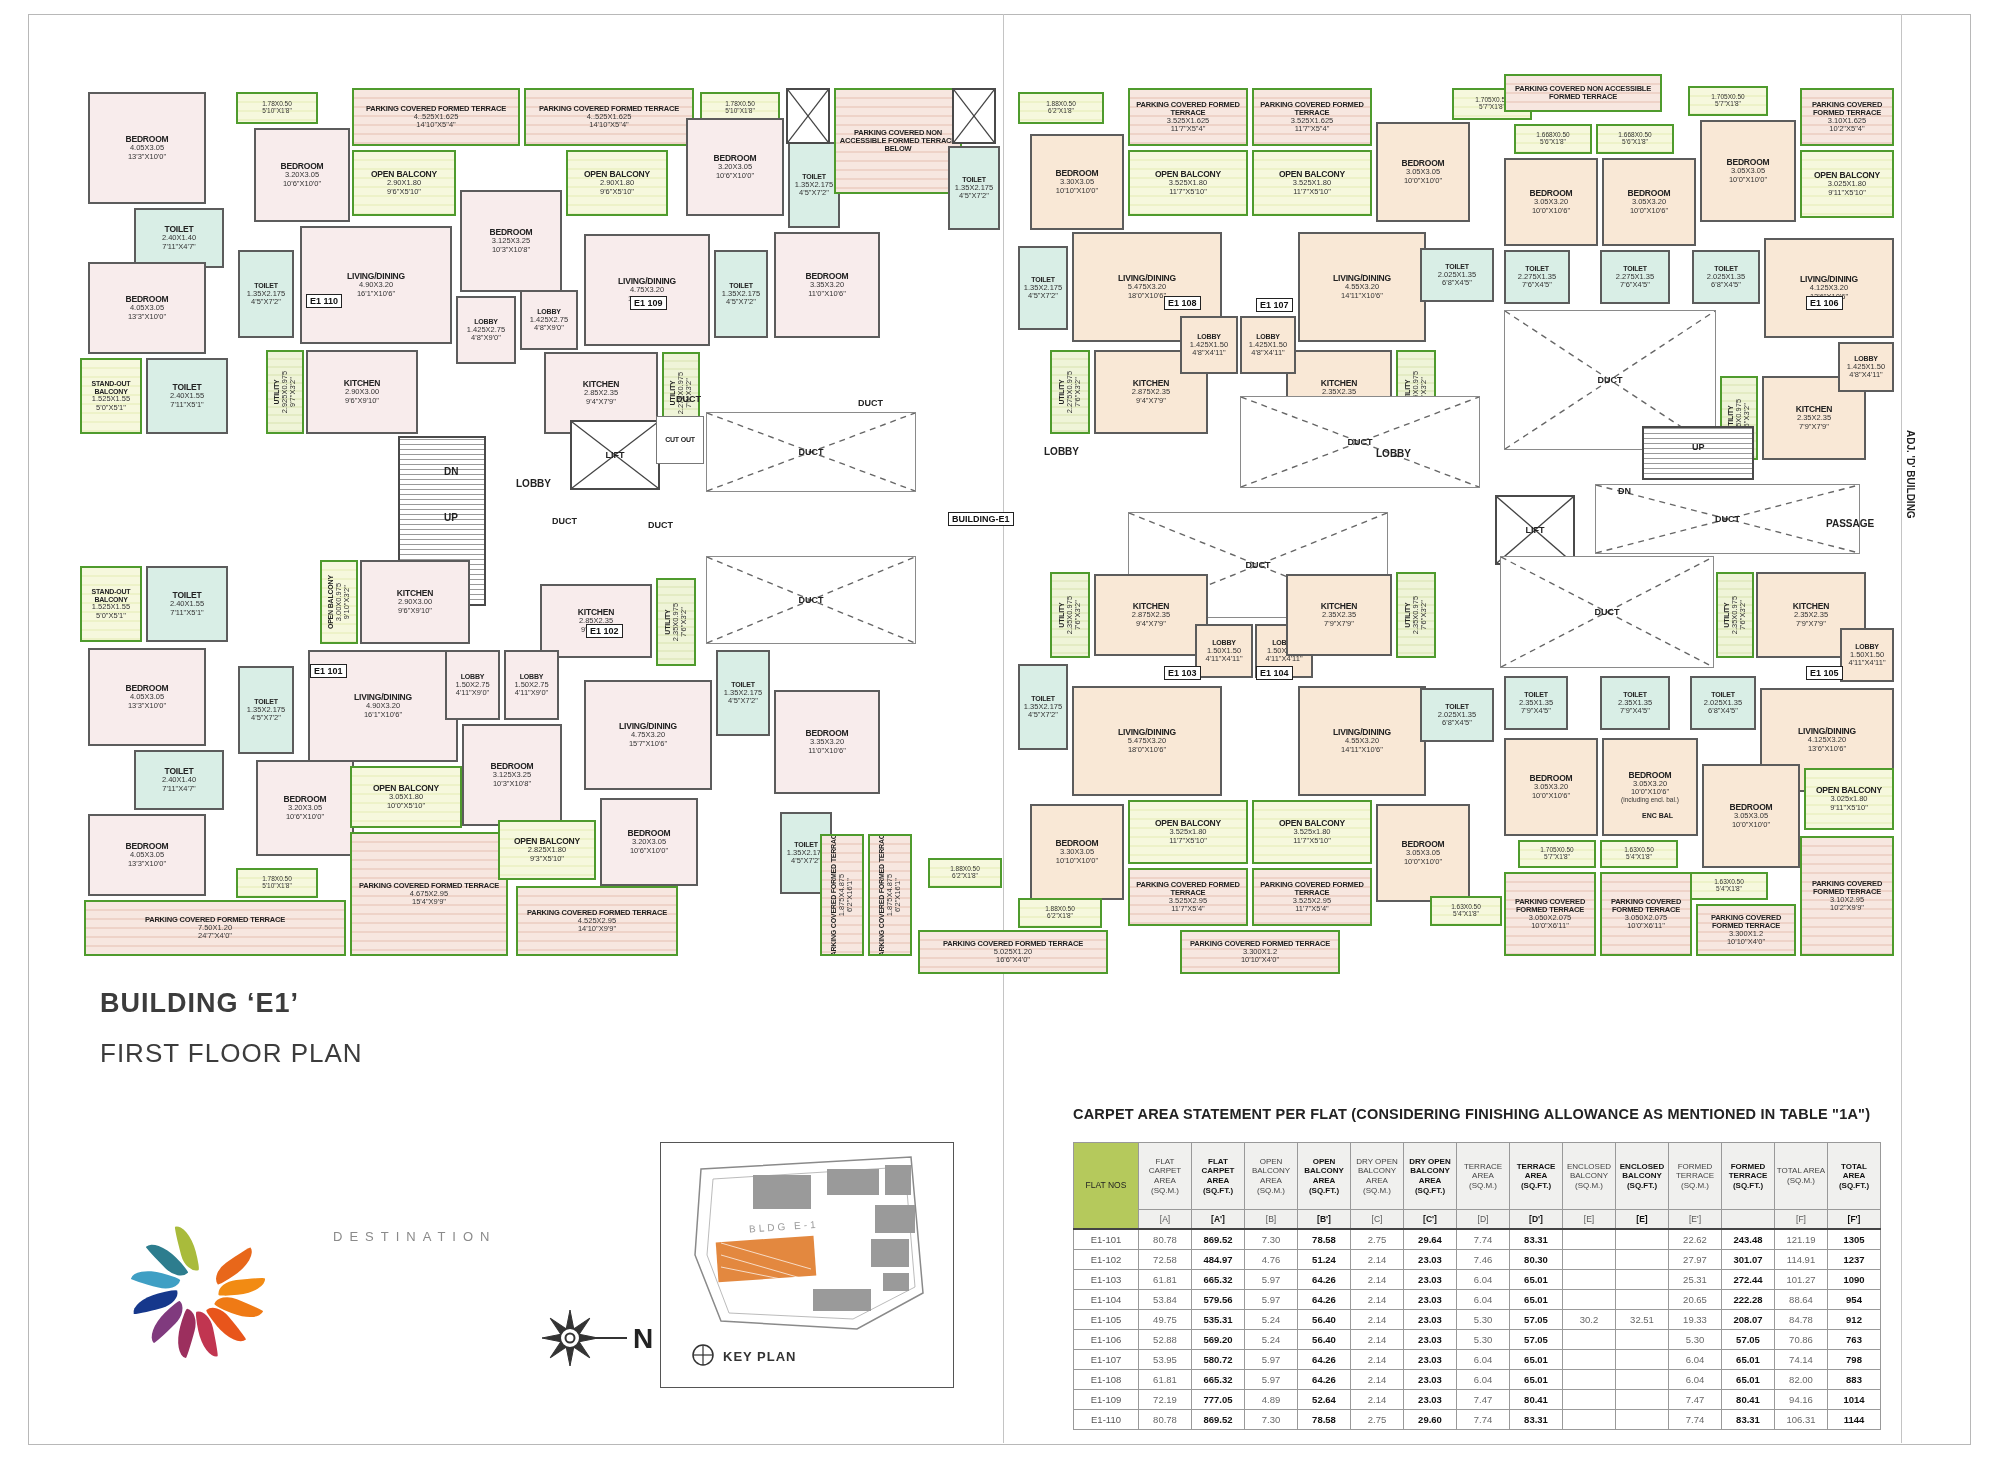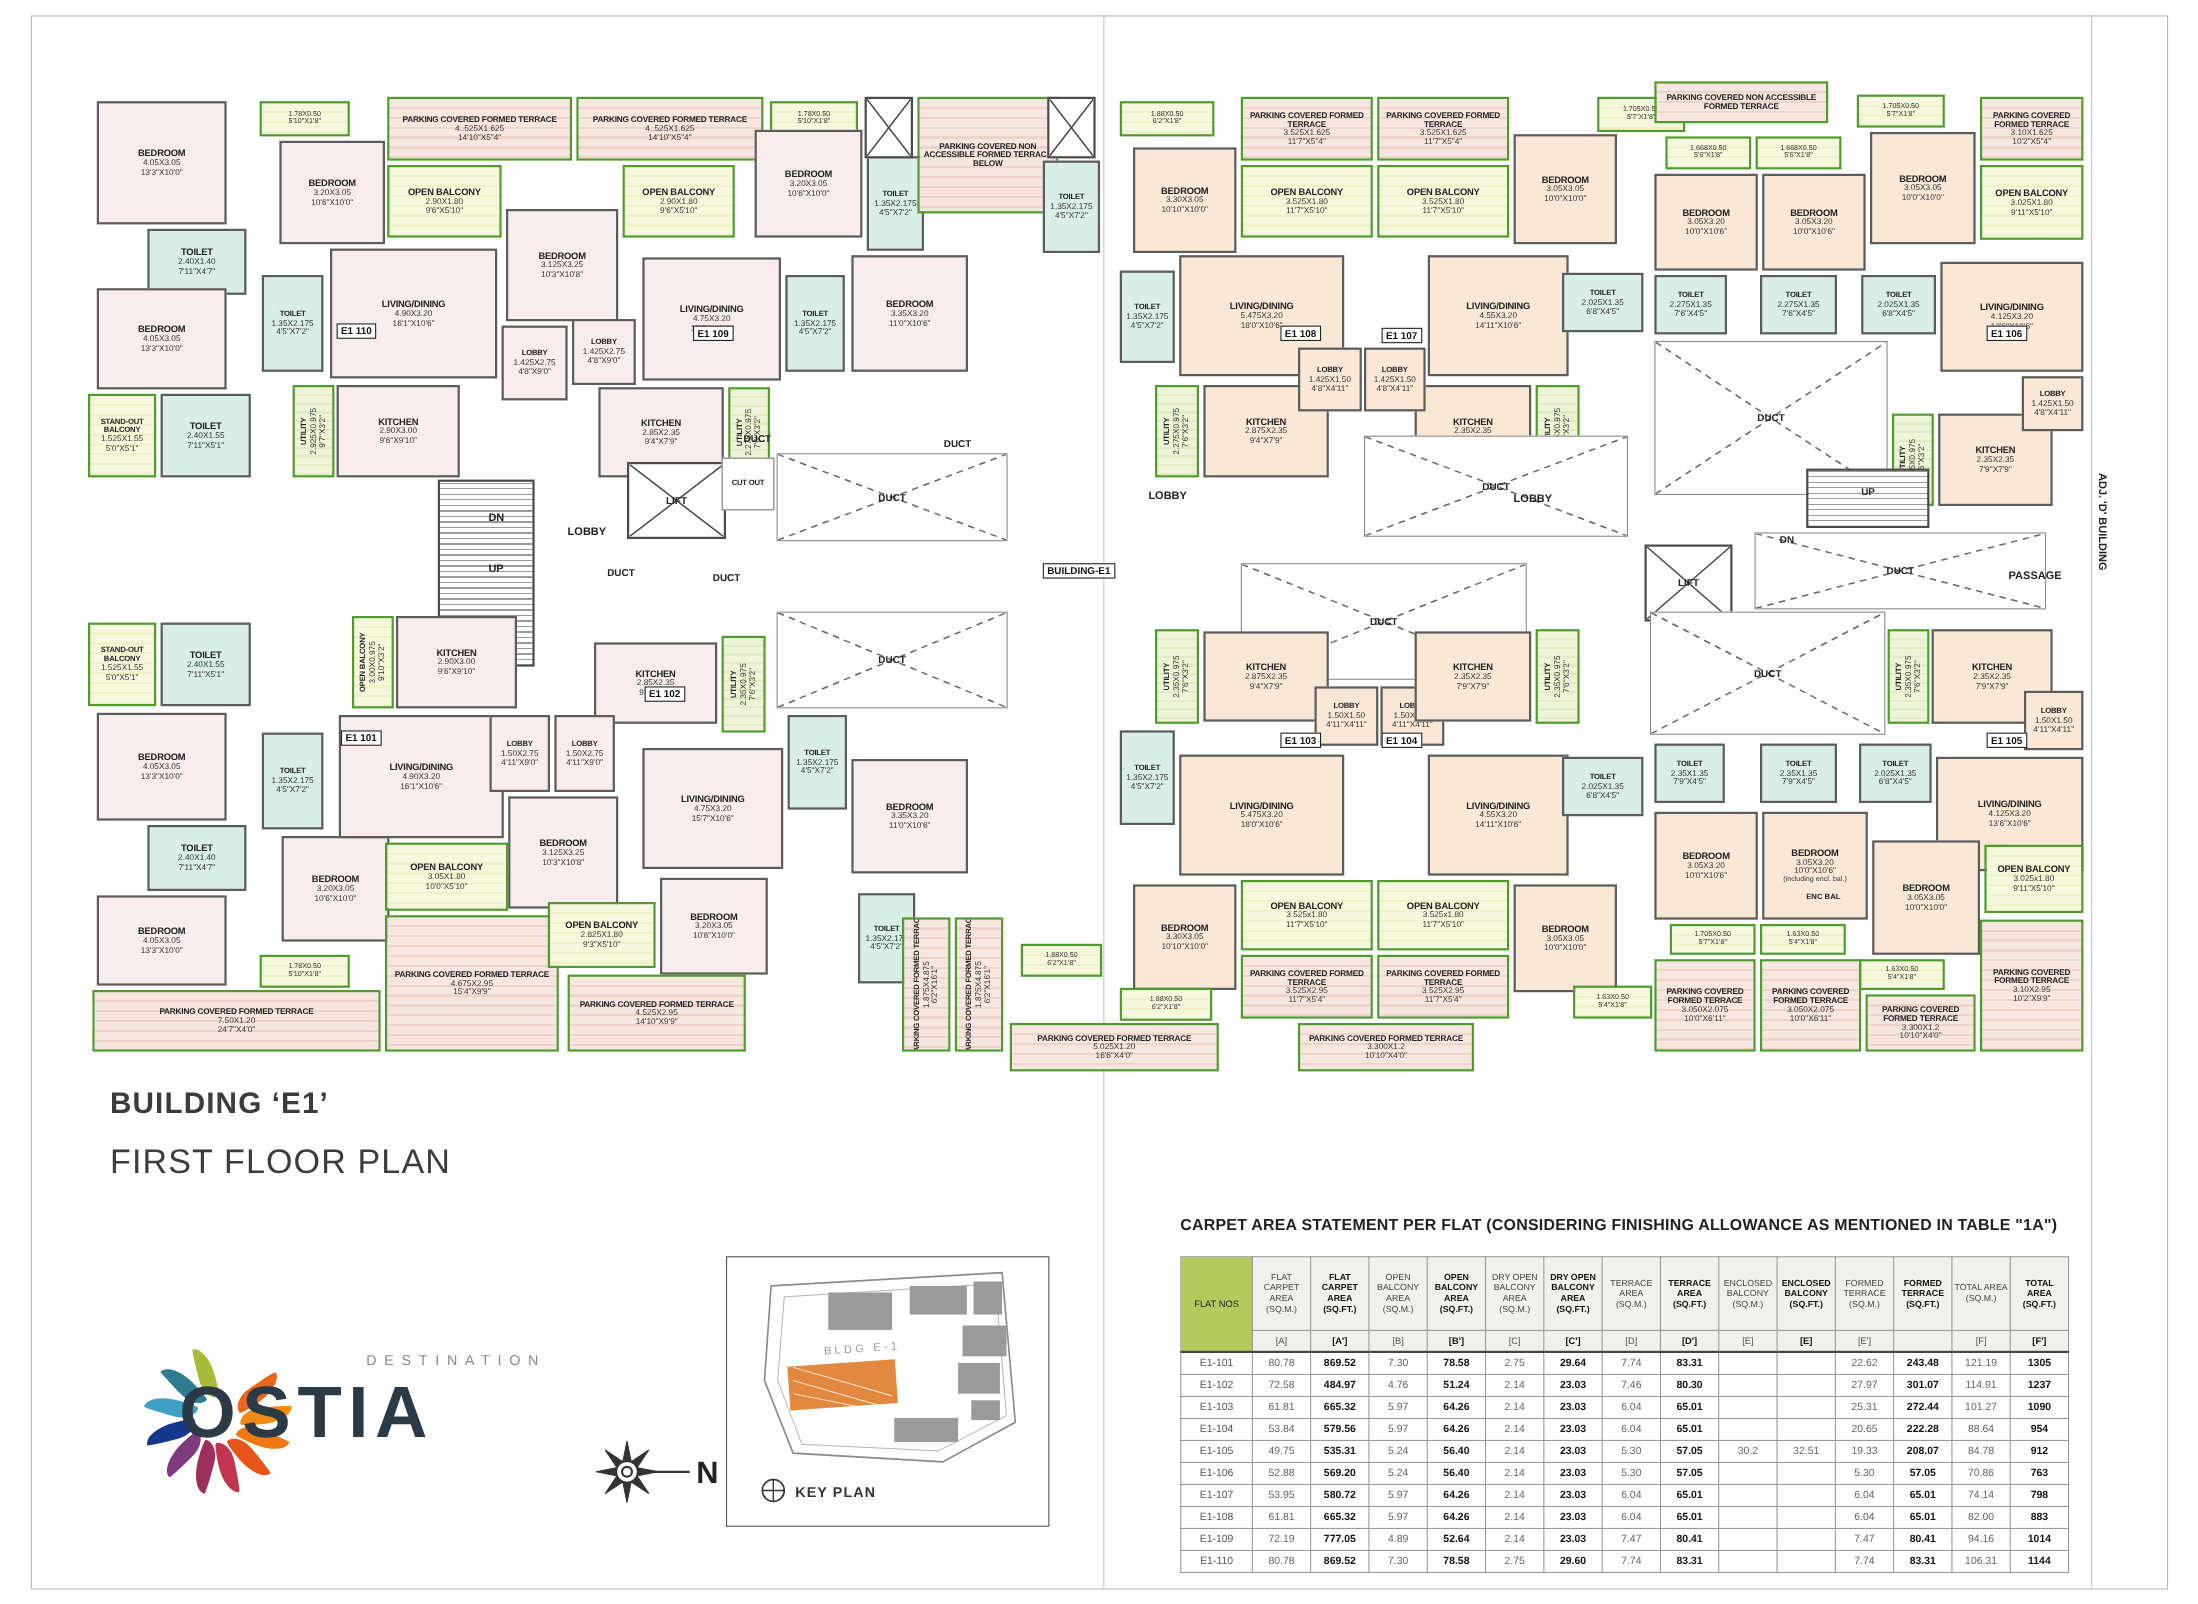--- a/index.html
+++ b/index.html
@@ -28,21 +28,21 @@
   .vert .rin{transform:rotate(-90deg);white-space:nowrap;}
   .strip .rm,.strip .rf{font-size:6.5px;line-height:1.02;}
   .narrow .rl{font-size:7px;}
   .xsvg{position:absolute;left:0;top:0;width:100%;height:100%;}
   .dlab{position:absolute;left:0;top:0;right:0;bottom:0;display:flex;align-items:center;justify-content:center;
     font-size:9px;font-weight:700;color:#222;}
   .plabel{position:absolute;white-space:nowrap;font-weight:700;color:#222;font-family:"Liberation Sans",sans-serif;}
   .pbadge{position:absolute;white-space:nowrap;font-size:9px;font-weight:700;color:#111;border:1.2px solid #222;
     background:#fff;padding:0 3px;line-height:12px;}
   .btitle{position:absolute;left:100px;top:988px;font-size:27px;font-weight:700;color:#3c3c3c;letter-spacing:1px;}
-  .ftitle{position:absolute;left:100px;top:1038px;font-size:31px;font-weight:400;color:#3c3c3c;letter-spacing:1px;}
+  .ftitle{position:absolute;left:100px;top:1038px;font-size:26px;font-weight:400;color:#3c3c3c;letter-spacing:1px;}
   
   #logo{position:absolute;left:95px;top:1145px;width:380px;height:270px;}
   .petal{position:absolute;left:96px;top:78px;width:15px;height:48px;border-radius:10% 90% 15% 85%/60% 60% 40% 40%;}
   .dest{position:absolute;left:238px;top:84px;font-size:13px;letter-spacing:7px;color:#8a8a8a;font-weight:400;}
   .ostia{position:absolute;left:68px;top:100px;font-size:66px;font-weight:700;color:#2c3a46;letter-spacing:6px;}
   .evol{position:absolute;left:200px;top:182px;font-family:"DejaVu Serif",serif;font-style:italic;font-size:30px;color:#666;}
   
   #compass{position:absolute;left:535px;top:1295px;}
   #keyplan{position:absolute;left:660px;top:1142px;width:292px;height:244px;border:1.5px solid #555;background:#fff;}
   .kp-bldg-label{position:absolute;left:88px;top:78px;font-size:10px;letter-spacing:3px;color:#9a9a9a;transform:rotate(-4deg);}
@@ -1076,21 +1076,20 @@
       <div class="petal" style="background: rgb(22, 56, 140); transform: rotate(-105deg); transform-origin: 7px 68px;"></div>
       <div class="petal" style="background: rgb(128, 58, 126); transform: rotate(-135deg); transform-origin: 7px 68px;"></div>
       <div class="petal" style="background: rgb(156, 47, 94); transform: rotate(-165deg); transform-origin: 7px 68px;"></div>
       <div class="petal" style="background: rgb(193, 53, 80); transform: rotate(168deg); transform-origin: 7px 68px;"></div>
       <div class="petal" style="background: rgb(232, 85, 27); transform: rotate(140deg); transform-origin: 7px 68px;"></div>
       <div class="petal" style="background: rgb(239, 122, 21); transform: rotate(112deg); transform-origin: 7px 68px;"></div>
       <div class="petal" style="background: rgb(242, 139, 19); transform: rotate(84deg); transform-origin: 7px 68px;"></div>
       <div class="petal" style="background: rgb(232, 103, 26); transform: rotate(55deg); transform-origin: 7px 68px;"></div>
     </div>
   <div class="dest">DESTINATION</div>
-  <div class="ostia">OSTIA</div>
 </div>
 
 <div id="compass">
   <svg width="130" height="86">
     <g stroke="#333" fill="#333">
       <g id="spokes" transform="translate(35,43)">
           <polygon points="0,-28 4,-8 -4,-8" transform="rotate(0)"></polygon>
           <polygon points="0,-28 4,-8 -4,-8" transform="rotate(45)"></polygon>
           <polygon points="0,-28 4,-8 -4,-8" transform="rotate(90)"></polygon>
           <polygon points="0,-28 4,-8 -4,-8" transform="rotate(135)"></polygon>

